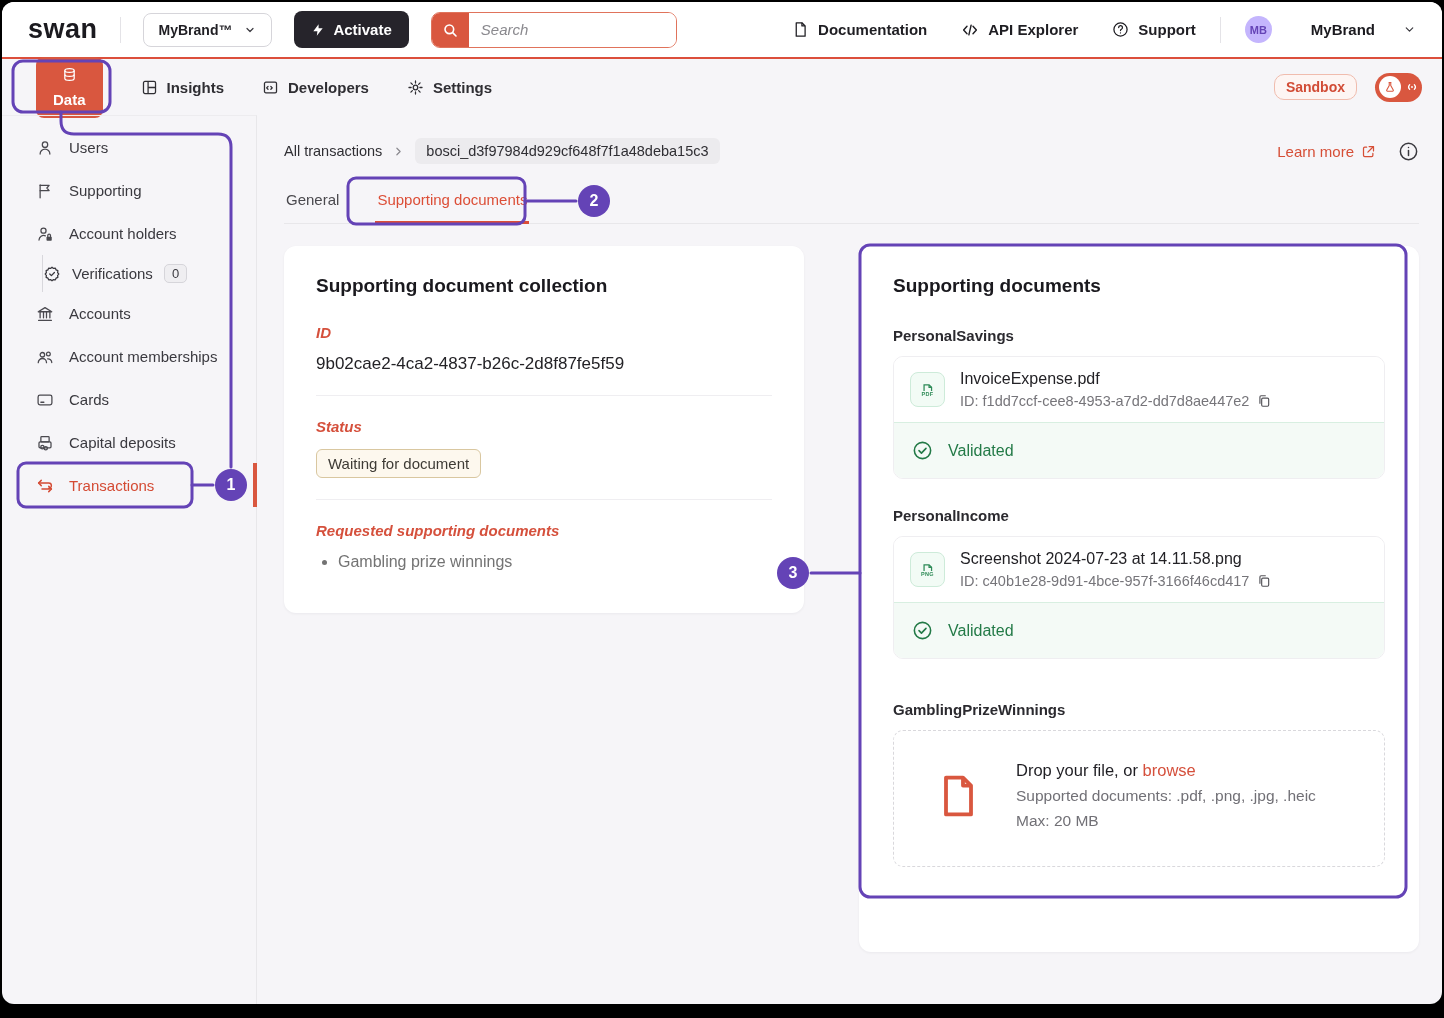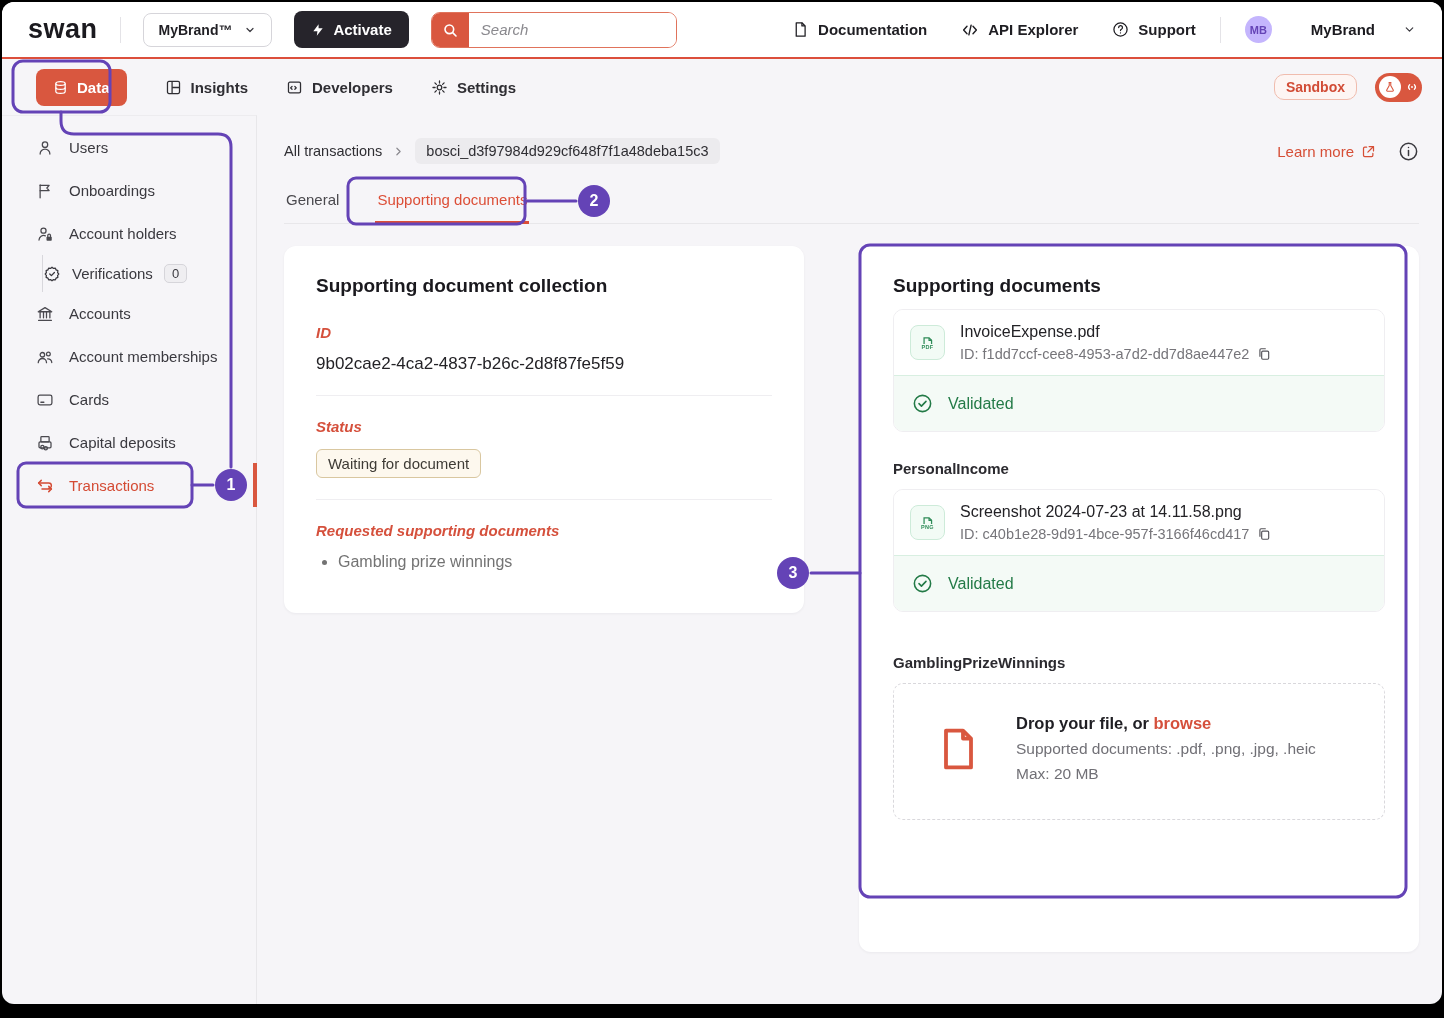--- a/index.html
+++ b/index.html
@@ -18,21 +18,21 @@
   .search input::placeholder { color:#8A898E; }
   .top-spacer { flex:1; }
   .top-link { display:flex; align-items:center; gap:9px; font-size:15px; font-weight:600; color:#1F1E23; margin-left:34px; cursor:pointer; }
   .account { display:flex; align-items:center; cursor:pointer; }
   .avatar { width:27px; height:27px; border-radius:50%; background:#c4b5fd; color:#6443B6; font-size:11px; font-weight:700; display:flex; align-items:center; justify-content:center; }
   .account-name { font-size:15px; font-weight:700; color:#1B1A1F; margin-left:11px;padding-left:28px; }
   .account .chev { margin-left:28px; color:#3A393F; }
 
   
   .navrow { height:56px; display:flex; align-items:center; padding:0 20px; }
-  .data-pill { display:flex; align-items:center; gap:9px; background:#D9573F; color:#fff; font-size:15px; font-weight:700; border-radius:8px; padding:10px 17px; margin-left:14px; cursor:pointer; }
+  .data-pill { display:flex; align-items:center; gap:9px; background:#D9573F; color:#fff; font-size:15px; font-weight:700; border-radius:8px; padding:10px 17px; margin-left:14px; cursor:pointer;flex-direction:column; }
   .nav-item { display:flex; align-items:center; gap:9px; font-size:15px; font-weight:600; color:#2F2E33; margin-left:38px; cursor:pointer; }
   .sandbox-badge { border:1px solid #F0BCAE; background:#FDF5F3; color:#D14B35; font-size:14px; font-weight:600; border-radius:10px; padding:4px 11px; }
   .sandbox-toggle { margin-left:18px; width:47px; height:29px; background:#D9573F; border-radius:999px; display:flex; align-items:center; padding:0 4px; gap:3px; cursor:pointer; }
   .sandbox-knob { width:22px; height:22px; border-radius:50%; background:#fff; display:flex; align-items:center; justify-content:center; flex:none; }
 
   
   .layout { display:flex; height:889px; }
   .sidebar { width:255px; flex:none; border-right:1px solid #E8E7EA; border-top:1px solid #EDECEF; padding-top:10px; }
   .side-item { height:43px; display:flex; align-items:center; gap:15px; padding-left:34px; font-size:15px; font-weight:500; color:#3A393F; cursor:pointer; }
   .side-item .ic { color:#4A494F; display:flex; }
@@ -74,21 +74,21 @@
   .doc-box { margin-top:12px; border:1px solid #EFEEF1; border-radius:10px; overflow:hidden; }
   .doc-row { display:flex; align-items:center; gap:15px; padding:13px 16px; background:#fff; }
   .ficon { width:35px; height:35px; border-radius:8px; background:#F2FBF5; border:1px solid #CDEBD9; display:flex; flex-direction:column; align-items:center; justify-content:center; color:#2E8B57; flex:none; }
   .ftype { font-size:5.5px; font-weight:700; letter-spacing:.3px; margin-top:-7px; background:#F2FBF5; padding:0 1px; }
   .doc-name { font-size:16px; color:#232226; }
   .doc-id { display:flex; align-items:center; gap:8px; font-size:14.5px; color:#76757A; margin-top:5px; }
   .copy-ic { color:#55545A; display:flex; cursor:pointer; }
   .validated-row { display:flex; align-items:center; gap:15px; background:#F4FAF6; border-top:1px solid #D8EFE1; padding:17px 18px; }
   .validated-row .txt { font-size:16px; font-weight:500; color:#237A47; }
   .dropzone { margin-top:12px; border:1.5px dashed #D9D8DC; border-radius:10px; padding:30px 28px 36px; display:flex; align-items:center; gap:34px; cursor:pointer; }
-  .dz-title { font-size:16.5px; font-weight:700; color:#1F1E23; }
+  .dz-title { font-size:16.5px; font-weight:400; color:#1F1E23; }
   .dz-title .browse { color:#D5503C; }
   .dz-line { font-size:15.5px; color:#717076; margin-top:7px; }
 
   
   .overlay { position:absolute; inset:0; pointer-events:none; }
   .anno-circle { position:absolute; width:32px; height:32px; border-radius:50%; background:#6443B6; color:#fff; font-size:16px; font-weight:700; display:flex; align-items:center; justify-content:center; }
   svg.anno { position:absolute; inset:0; width:100%; height:100%; }
 </style>
 </head>
 <body>
@@ -235,21 +235,21 @@
         </span>
         <span>Users</span>
       </div>
       <div class="side-item">
         <span class="ic">
           <svg width="18" height="18" viewBox="0 0 24 24" fill="none" stroke="currentColor" stroke-width="1.7" stroke-linecap="round" stroke-linejoin="round">
               <path d="M5.5 21V4"></path>
               <path d="M5.5 4.5h12l-3 3.5 3 3.5h-12"></path>
             </svg>
         </span>
-        <span>Onboardings</span>
+        <span>Supporting</span>
       </div>
       <div class="side-item">
         <span class="ic">
           <svg width="18" height="18" viewBox="0 0 24 24" fill="none" stroke="currentColor" stroke-width="1.7" stroke-linecap="round">
               <circle cx="10" cy="7.5" r="3.4"></circle>
               <path d="M4 20a6.3 6.3 0 0 1 8.5-5.6"></path>
               <rect x="14" y="15.5" width="7" height="5.5" rx="1" fill="currentColor" stroke="none"></rect>
               <path d="M15.7 15.5v-1.6a1.8 1.8 0 0 1 3.6 0v1.6"></path>
             </svg>
         </span>
@@ -365,20 +365,21 @@
           <hr class="hr">
           <div class="field-label" style="margin-top:22px">Requested supporting documents</div>
           <ul class="req-list">
             <li>Gambling prize winnings</li>
           </ul>
         </div>
 
         <div class="card docs-card">
           <div class="card-title">Supporting documents</div>
 
+          <div class="section-name" style="margin-top:30px">PersonalSavings</div>
           <div class="doc-box">
             <div class="doc-row">
               <div class="ficon">
                 <svg width="15" height="15" viewBox="0 0 24 24" fill="none" stroke="currentColor" stroke-width="2">
                     <path d="M6.5 3h8l4 4v14h-12z"></path>
                     <path d="M14.5 3v4h4"></path>
                   </svg>
                 <span class="ftype">PDF</span>
               </div>
               <div>

